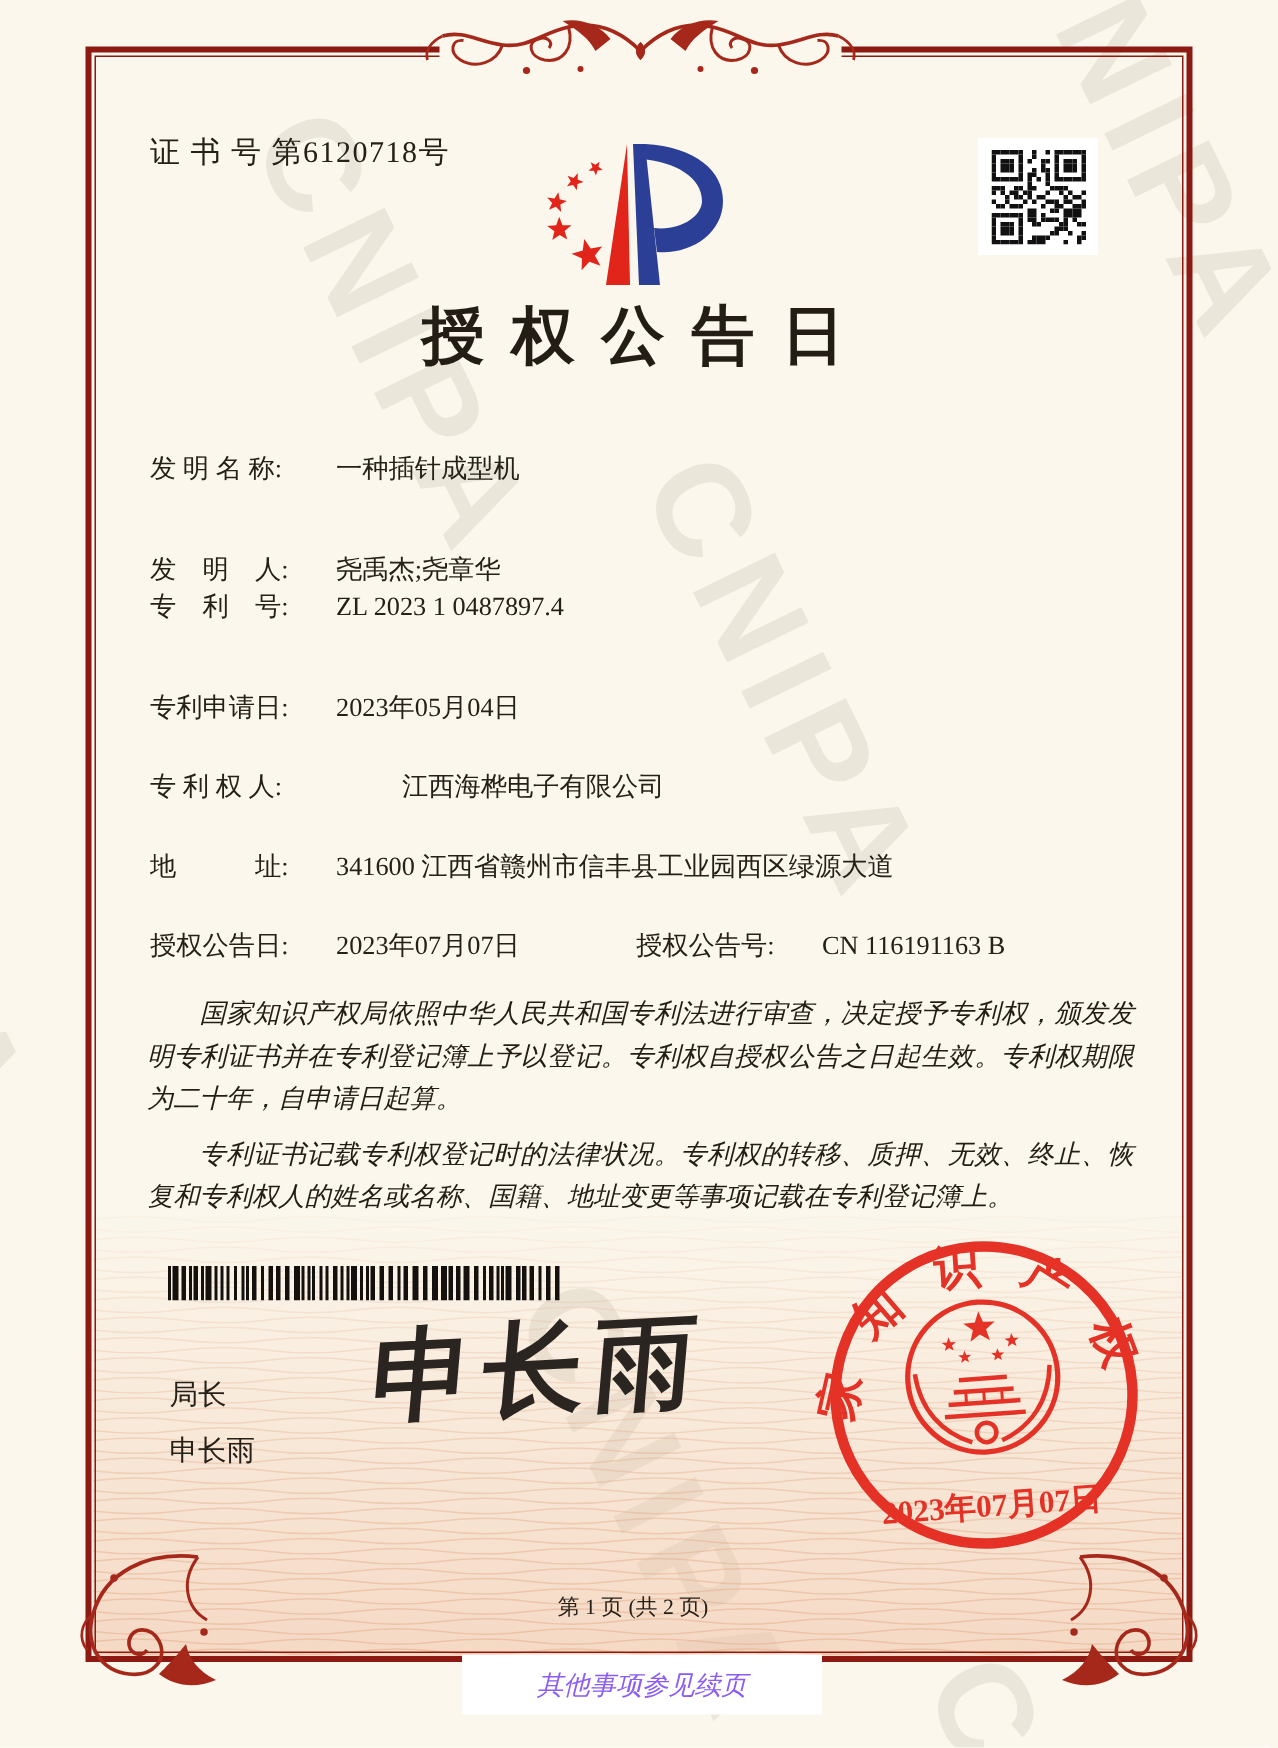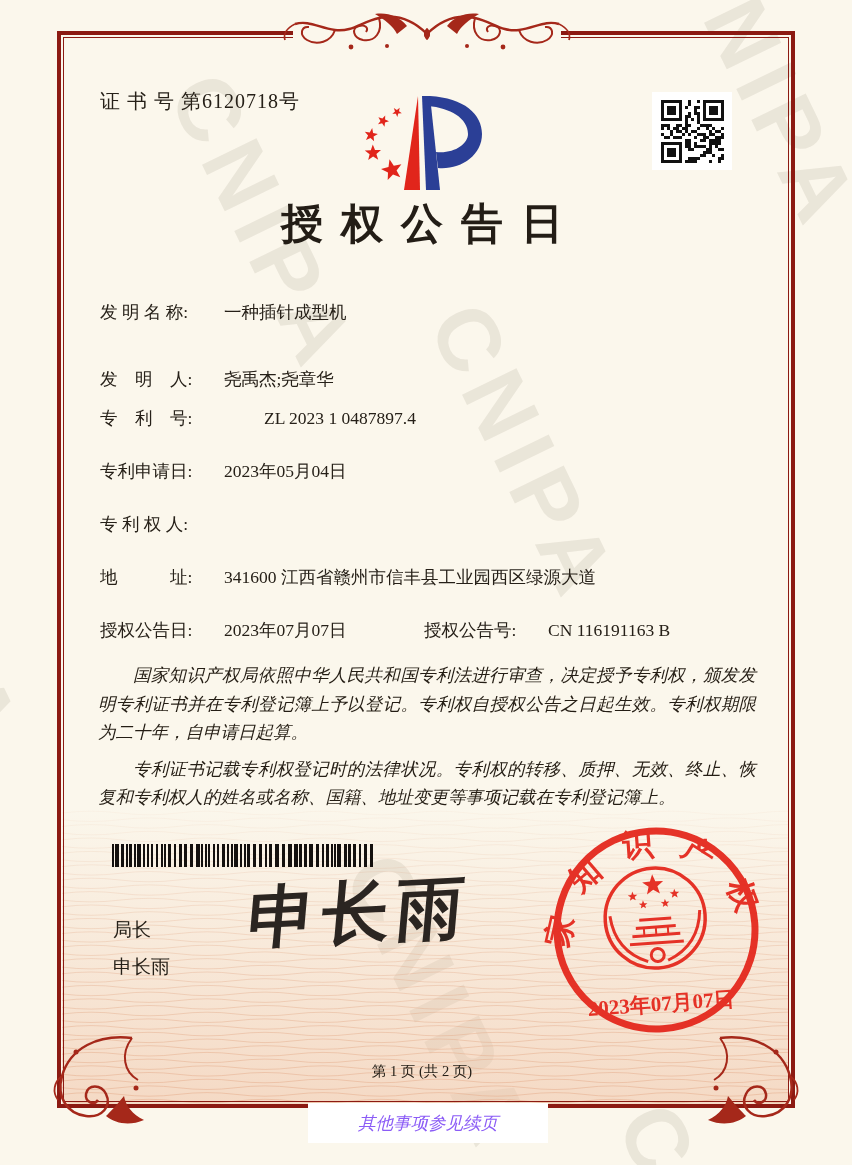--- a/index.html
+++ b/index.html
@@ -397,30 +397,31 @@
   <div class="abs title">授权公告日</div>
 
   <div class="abs field" style="top:300px;">
     <span class="lab">发 明 名 称:</span>
     <span class="val">一种插针成型机</span>
   </div>
   <div class="abs field" style="top:367px;">
     <span class="lab">发　明　人:</span>
     <span class="val">尧禹杰;尧章华</span>
   </div>
-  <div class="abs field" style="top:406px;gap:40px;">
+  <div class="abs field" style="top:392px;">
     <span class="lab">专　利　号:</span>
     <span class="val">ZL 2023 1 0487897.4</span>
   </div>
   <div class="abs field" style="top:459px;">
     <span class="lab">专利申请日:</span>
     <span class="val">2023年05月04日</span>
   </div>
   <div class="abs field" style="top:512px;gap:44px;">
     <span class="lab">专 利 权 人:</span>
+    <span class="val">江西海桦电子有限公司</span>
   </div>
   <div class="abs field" style="top:565px;">
     <span class="lab">地　　　址:</span>
     <span class="val">341600 江西省赣州市信丰县工业园西区绿源大道</span>
   </div>
   <div class="abs field" style="top:618px;">
     <span class="lab">授权公告日:</span>
     <span class="val">2023年07月07日</span>
   </div>
   <div class="abs field field2" style="top:618px;">

